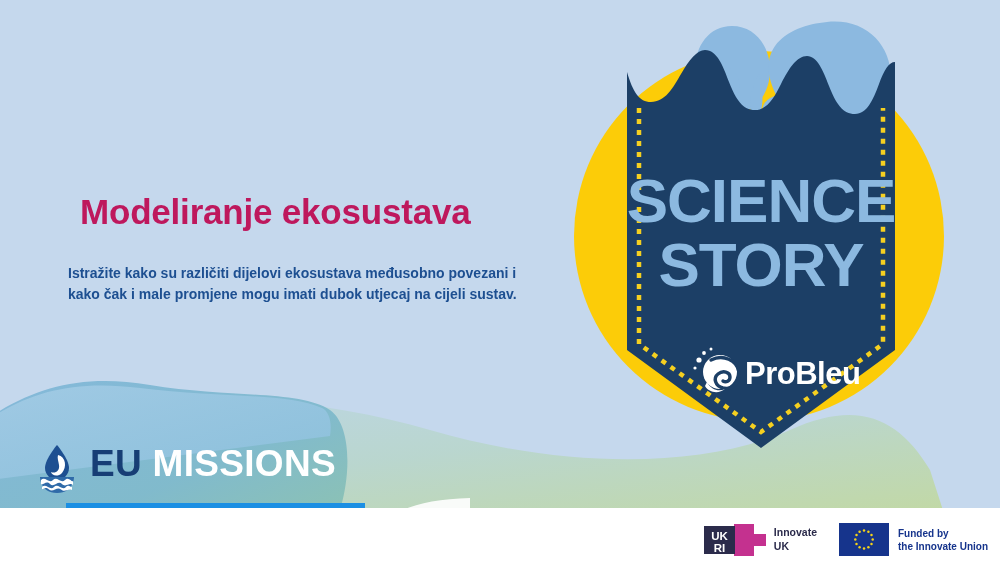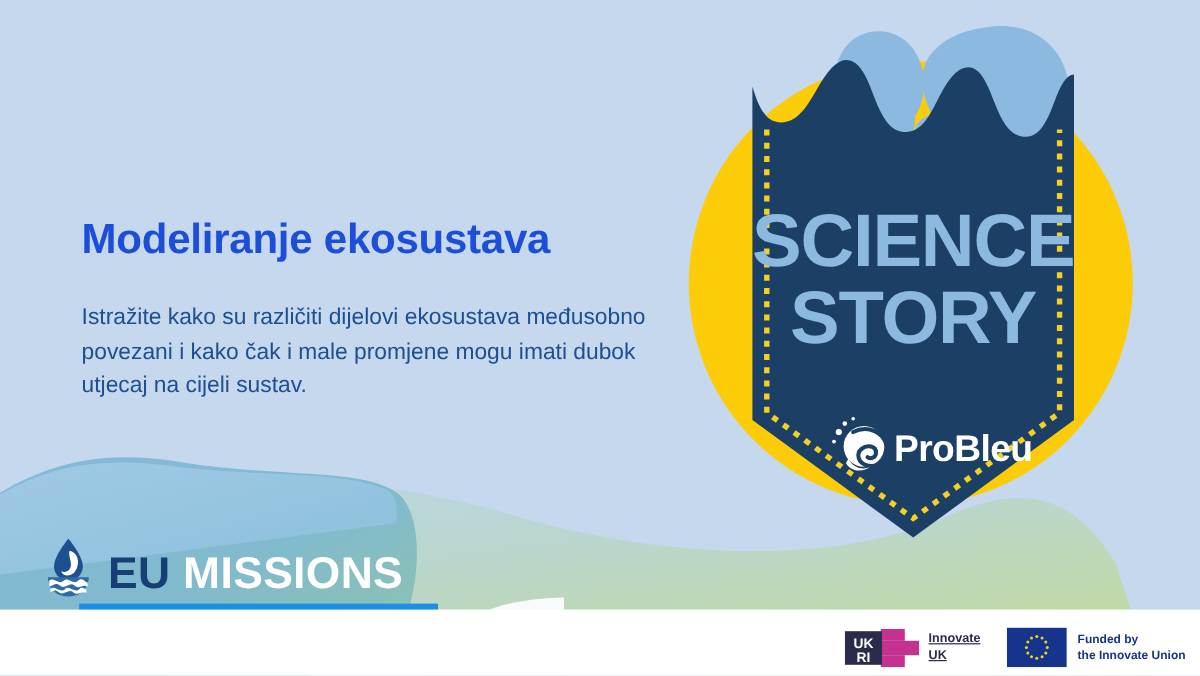--- a/index.html
+++ b/index.html
@@ -20,34 +20,34 @@
   .bg-layer { position: absolute; inset: 0; overflow: hidden; }
 
   
   .text-block {
     position: absolute;
     left: 68px;
     top: 180px;
     width: 470px;
   }
   .headline {
-    margin: 0;
+    margin: 12px;
     font-size: 35px;
     font-weight: bold;
-    color: #1d4ed8;
+    color: #be185d;
     letter-spacing: -0.2px;
     line-height: 1.15;
   }
   .body-copy {
     margin: 0;
     margin-top: 31px;
-    font-size: 19px;
+    font-size: 14px;
     line-height: 1.5;
     color: #1d4f91;
-    font-weight: 400;
+    font-weight: 700;
   }
 
   
   .badge-wrap {
     position: absolute;
     left: 527px;
     top: 4px;
     width: 470px;
     height: 480px;
   }
@@ -62,21 +62,21 @@
   
   .eu-missions {
     position: absolute;
     left: 36px;
     top: 443px;
     width: 300px;
     height: 90px;
   }
   .eum-row {
     display: flex;
-    align-items: flex-end;
+    align-items: flex-start;
     gap: 12px;
     height: 56px;
   }
   .eum-title {
     font-size: 37px;
     font-weight: bold;
     letter-spacing: 0.3px;
     white-space: nowrap;
   }
   .eum-eu { color: #173e75; }
@@ -111,21 +111,20 @@
     align-items: center;
     gap: 22px;
   }
   .ukri-group { display: flex; align-items: center; gap: 8px; }
   .innovate-txt {
     font-size: 10.5px;
     line-height: 1.25;
     color: #2b2b4b;
     font-weight: bold;
     white-space: nowrap;
-    text-decoration: underline;
   }
   .eu-group { display: flex; align-items: center; gap: 9px; }
   .eu-funded-txt {
     font-size: 10px;
     line-height: 1.3;
     color: #16348c;
     font-weight: bold;
     white-space: nowrap;
   }
 </style>

